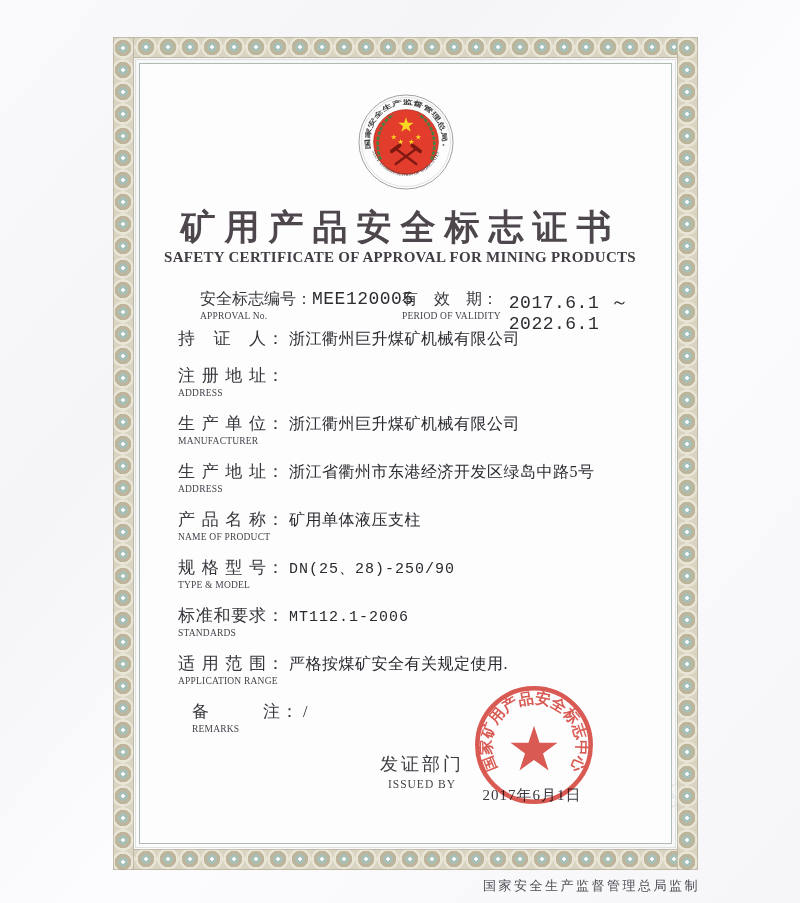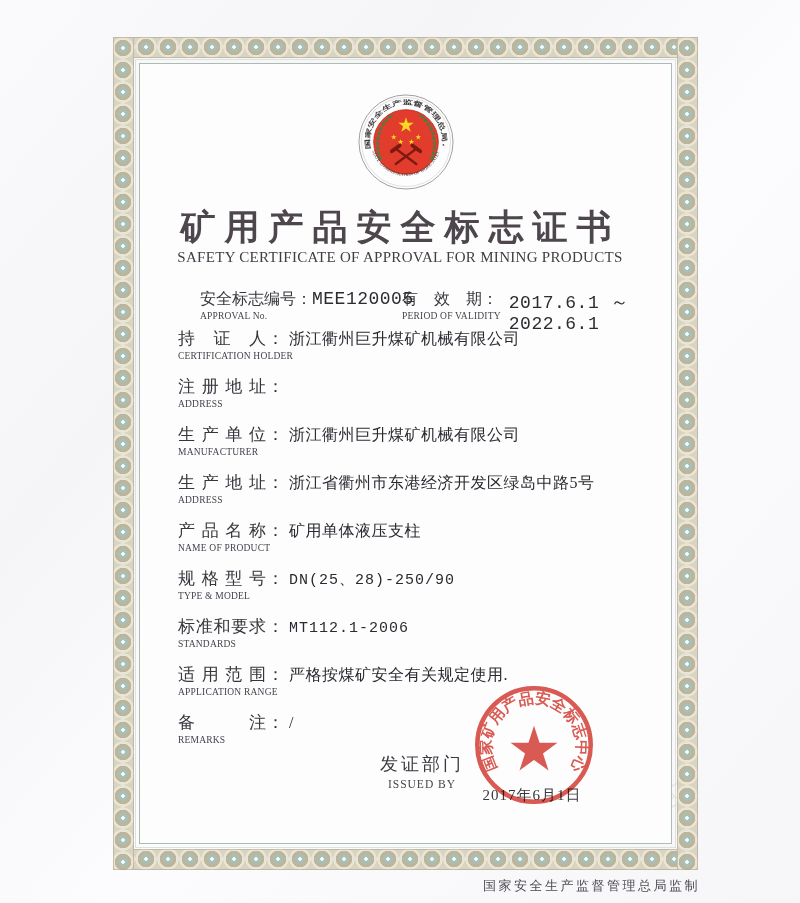--- a/index.html
+++ b/index.html
@@ -32,35 +32,35 @@
   .wm{position:absolute;transform:rotate(-24deg);border:2px solid currentColor;
     border-radius:2px;padding:1px 7px;font-weight:bold;font-size:13px;
     font-family:"Liberation Sans",sans-serif;}
   .wm.tan{color:rgba(158,146,112,.14);} .wm.teal{color:rgba(130,155,165,.13);}
   
   .emblem{position:absolute;left:357px;top:93px;width:98px;height:98px;}
   
   .title{position:absolute;left:0;right:0;top:204px;text-align:center;
     font-size:35px;font-weight:600;letter-spacing:9px;padding-left:1px;color:#4d464c;}
   .subtitle{position:absolute;left:0;right:0;top:249px;text-align:center;
-    font-size:15px;font-weight:normal;letter-spacing:.3px;color:#423d44;}
+    font-size:15px;font-weight:bold;letter-spacing:.3px;color:#423d44;}
   
   .approval-row{position:absolute;left:200px;top:289px;width:450px;display:flex;}
   .ap-left{width:190px;}
   .line{white-space:nowrap;font-size:16px;color:#3a373c;}
   .mono{font-family:"Liberation Mono","DejaVu Sans Mono",monospace;font-size:18px;letter-spacing:.5px;color:#2d2c31;}
   .en-label{font-size:9.5px;letter-spacing:.2px;color:#45434b;margin-top:1px;white-space:nowrap;}
   .ap-right{display:flex;margin-left:12px;}
   .ap-right-label{width:106px;}
   .ap-validity{margin-left:8px;margin-top:1px;}
   
   .fields{position:absolute;left:178px;top:327px;width:480px;}
   .field-row{margin-bottom:14px;}
   .field-row:nth-child(7){margin-top:13px;}
-  .field-row:nth-child(9){margin-top:4px;}
+  .field-row:nth-child(9){margin-top:4px;margin-left:14px;}
   .zh-line{display:flex;align-items:baseline;font-size:17px;color:#38363c;}
   .zh-label{display:inline-block;width:88px;text-align:justify;text-align-last:justify;font-weight:500;}
   .colon{margin:0 5px 0 1px;}
   .value{font-size:16px;color:#2b2a30;letter-spacing:.5px;white-space:nowrap;}
   .field-row:nth-child(6) .value,
   .field-row:nth-child(7) .value{font-family:"Liberation Mono","DejaVu Sans Mono",monospace;font-size:15px;letter-spacing:1px;}
   
   .declaration{position:absolute;left:182px;top:690px;width:470px;font-size:14.5px;
     line-height:1.58;text-indent:2em;color:#35343a;text-align:justify;}
   .issued{position:absolute;left:332px;top:752px;width:180px;text-align:center;}
@@ -153,21 +153,20 @@
     </div>
   </div>
 
   <div class="fields">
     <div class="field-row">
       <div class="zh-line">
         <span class="zh-label">持证人</span>
           <span class="colon">：</span>
           <span class="value">浙江衢州巨升煤矿机械有限公司</span>
       </div>
-      <div class="en-label">CERTIFICATION HOLDER</div>
     </div>
 
     <div class="field-row">
       <div class="zh-line">
         <span class="zh-label">注册地址</span>
           <span class="colon">：</span>
       </div>
       <div class="en-label">ADDRESS</div>
     </div>
 

